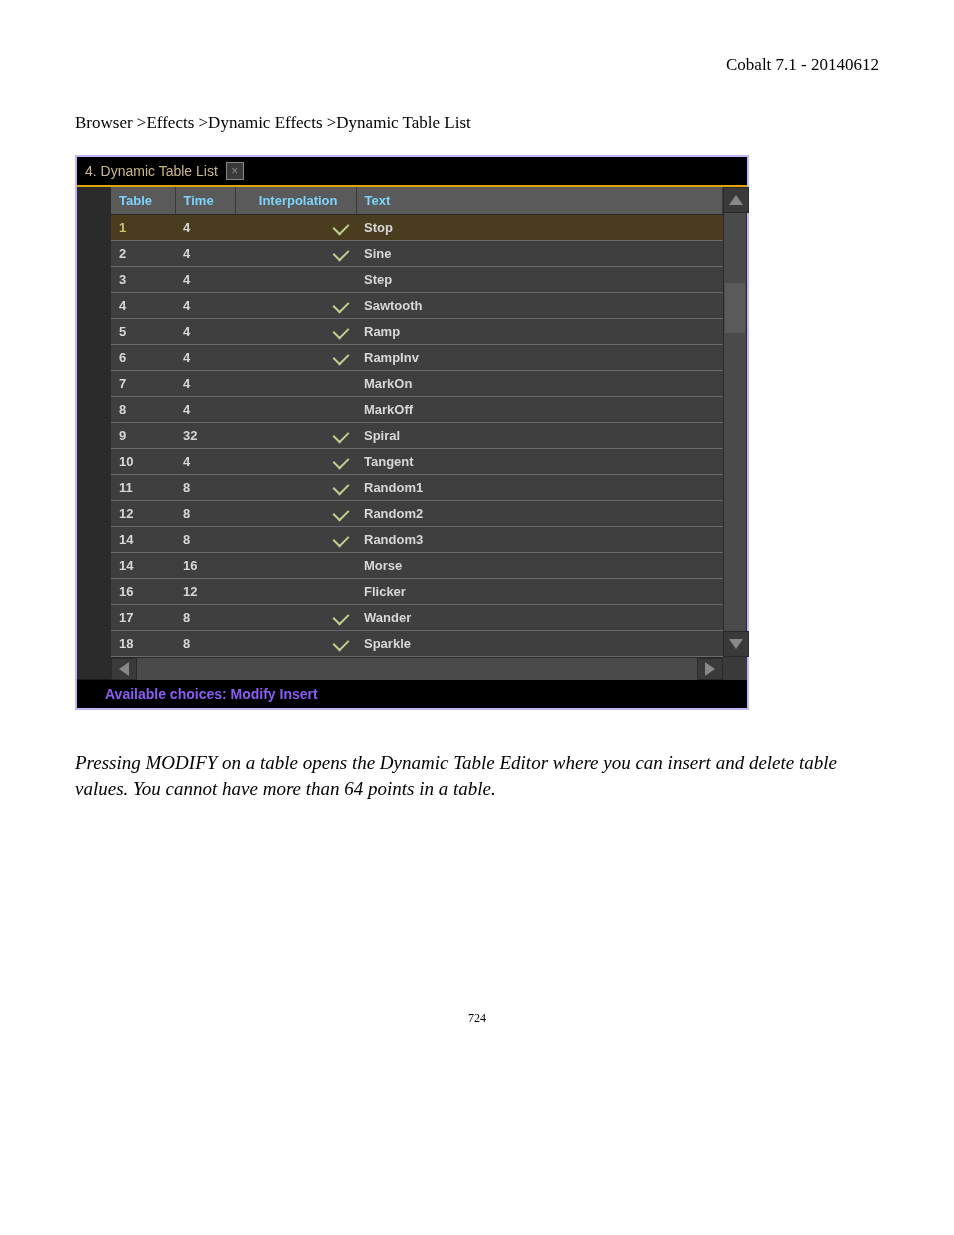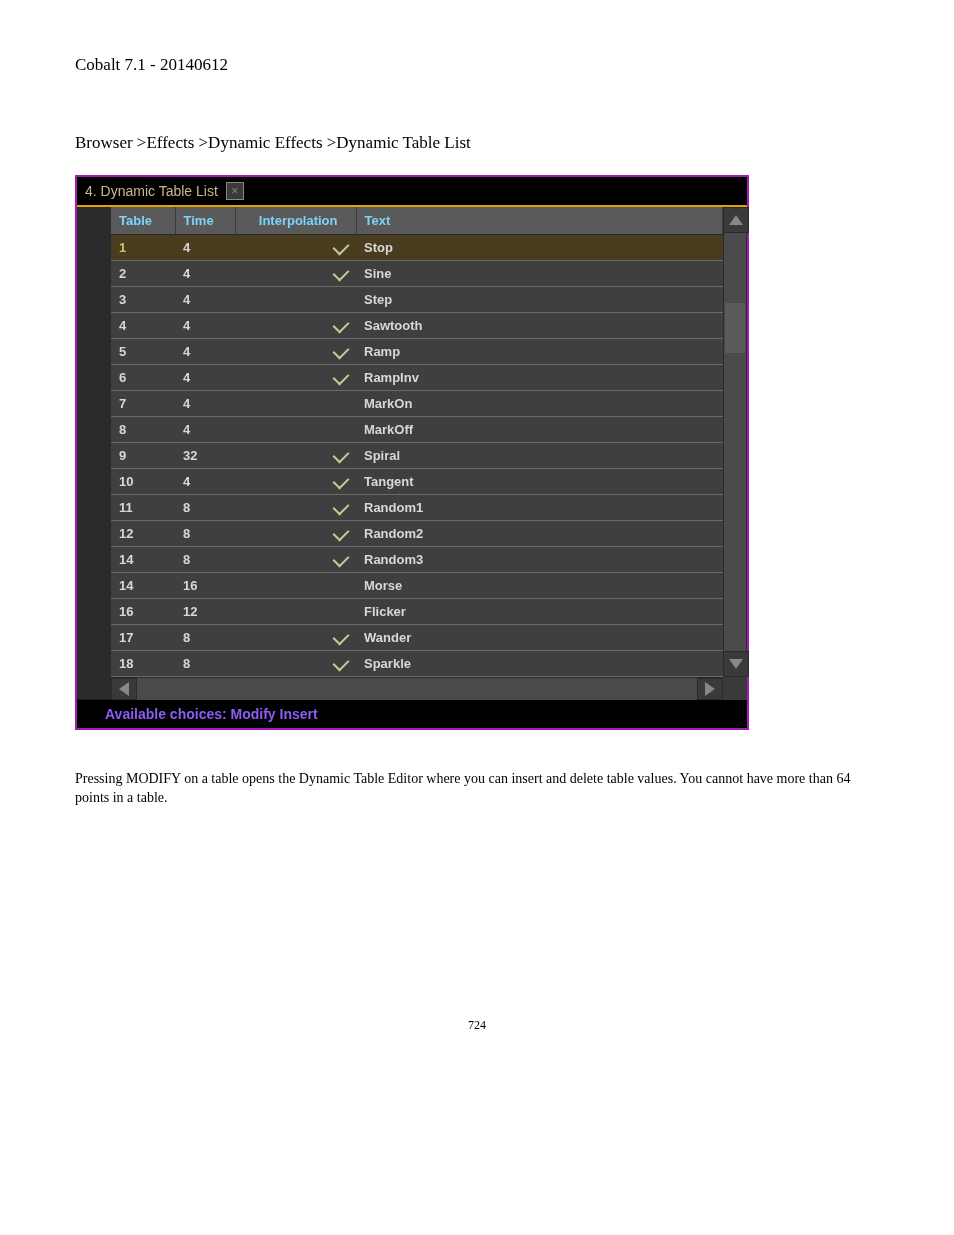--- a/index.html
+++ b/index.html
@@ -6,31 +6,31 @@
     margin: 0;
     background: #fff;
     font-family: "Times New Roman", serif;
     color: #000;
     width: 954px;
   }
   .page {
     padding: 55px 75px 40px 75px;
   }
   .header-right {
-    text-align: left;
+    text-align: right;
     font-size: 17px;
-    margin-bottom: 58px;
+    margin-bottom: 38px;
   }
   .breadcrumb {
     font-size: 17px;
     margin-bottom: 22px;
   }
   .screenshot {
     margin: 0 0 40px 0;
-    border: 2px solid #a21caf;
+    border: 2px solid #c4b5fd;
     background: #1a1a1a;
     width: 670px;
     font-family: Verdana, Tahoma, sans-serif;
   }
   .titlebar {
     background: #000;
     color: #c9b88a;
     font-size: 14px;
     padding: 5px 10px 5px 8px;
     display: flex;
@@ -125,23 +125,24 @@
   .h-track { flex:1; background:#4a4a4a; }
   .footer-line {
     background: #000;
     color: #8b5cf6;
     font-weight: bold;
     font-size: 14px;
     padding: 6px 10px 6px 28px;
     font-family: Verdana, Tahoma, sans-serif;
   }
   .body-text {
-    font-size: 14px;
+    font-size: 19px;
     line-height: 1.35;
     margin-top: 10px;
+    font-style: italic;
   }
   .page-num {
     text-align: center;
     font-size: 12px;
     margin-top: 210px;
   }
   .tri-up {
     width:0;height:0;border-left:7px solid transparent;border-right:7px solid transparent;border-bottom:10px solid #888;
   }
   .tri-down {

